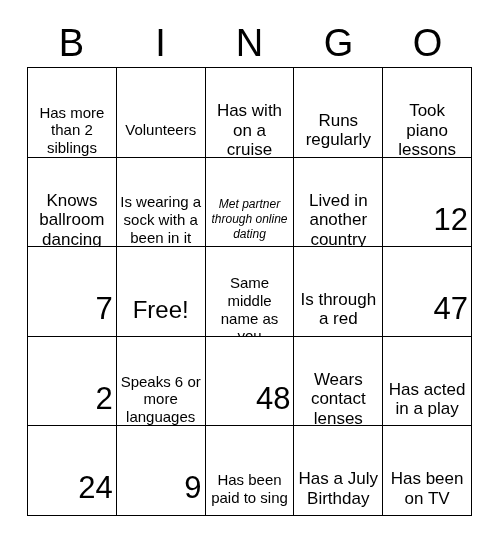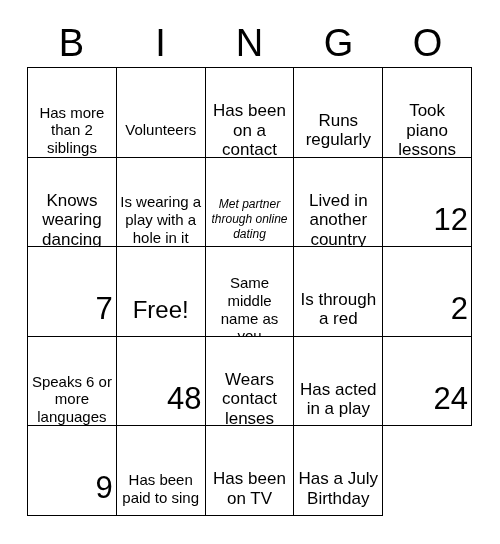--- a/index.html
+++ b/index.html
@@ -97,34 +97,34 @@
 
   <div id="grid">
 
     <div class="cell size-sm">
         <span class="cell-text">Has more than 2 siblings</span>
       </div>
     <div class="cell size-sm">
         <span class="cell-text">Volunteers</span>
       </div>
     <div class="cell size-md">
-        <span class="cell-text">Has been on a contact</span>
+        <span class="cell-text">Has with on a cruise</span>
       </div>
     <div class="cell size-md">
         <span class="cell-text">Runs regularly</span>
       </div>
     <div class="cell size-md">
         <span class="cell-text">Took piano lessons</span>
       </div>
 
     <div class="cell size-md">
-        <span class="cell-text">Knows wearing dancing</span>
+        <span class="cell-text">Knows ballroom dancing</span>
       </div>
     <div class="cell size-sm">
-        <span class="cell-text">Is wearing a play with a hole in it</span>
+        <span class="cell-text">Is wearing a sock with a been in it</span>
       </div>
     <div class="cell size-xs">
         <span class="cell-text">Met partner through online dating</span>
       </div>
     <div class="cell size-md">
         <span class="cell-text">Lived in another country</span>
       </div>
     <div class="cell size-xl">
         <span class="cell-text">12</span>
       </div>
@@ -133,20 +133,23 @@
         <span class="cell-text">7</span>
       </div>
     <div class="cell size-lg">
         <span class="cell-text">Free!</span>
       </div>
     <div class="cell size-sm">
         <span class="cell-text">Same middle name as you</span>
       </div>
     <div class="cell size-md">
         <span class="cell-text">Is through a red</span>
+      </div>
+    <div class="cell size-xl">
+        <span class="cell-text">47</span>
       </div>
 
     <div class="cell size-xl">
         <span class="cell-text">2</span>
       </div>
     <div class="cell size-sm">
         <span class="cell-text">Speaks 6 or more languages</span>
       </div>
     <div class="cell size-xl">
         <span class="cell-text">48</span>
@@ -161,20 +164,20 @@
     <div class="cell size-xl">
         <span class="cell-text">24</span>
       </div>
     <div class="cell size-xl">
         <span class="cell-text">9</span>
       </div>
     <div class="cell size-sm">
         <span class="cell-text">Has been paid to sing</span>
       </div>
     <div class="cell size-md">
-        <span class="cell-text">Has been on TV</span>
+        <span class="cell-text">Has a July Birthday</span>
       </div>
     <div class="cell size-md">
-        <span class="cell-text">Has a July Birthday</span>
+        <span class="cell-text">Has been on TV</span>
       </div>
 
   </div>
 </div>
 
 </body></html>

